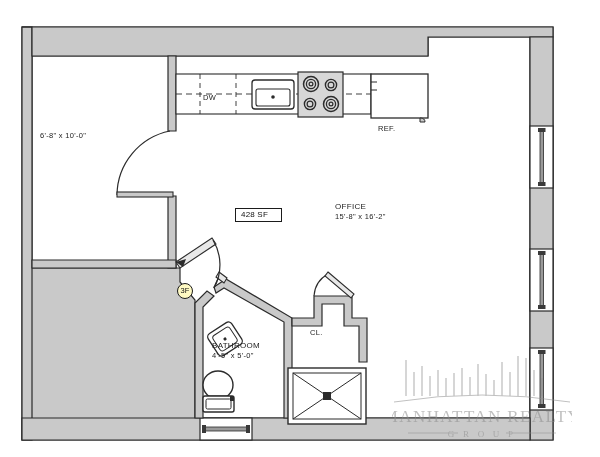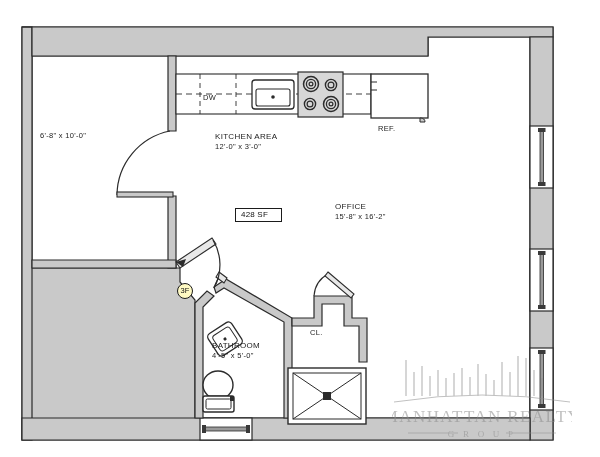--- a/index.html
+++ b/index.html
@@ -230,24 +230,20 @@
 
       <path d="M 176,262 L 186,259 L 183,267 Z" fill="#2b2b2b"></path>
     </g>
 
   </svg>
 
   <div class="lbl lbl-room" style="left:40px; top:131px; width:120px;">
     <div class="dim">6'-8" x 10'-0"</div>
   </div>
 
-  <div class="lbl lbl-room" style="left:215px; top:132px; width:130px;">
-    <div>KITCHEN AREA</div>
-    <div class="dim">12'-0" x 3'-0"</div>
-  </div>
 
   <div class="lbl lbl-room" style="left:335px; top:202px; width:120px;">
     <div>OFFICE</div>
     <div class="dim">15'-8" x 16'-2"</div>
   </div>
 
   <div class="lbl lbl-room" style="left:212px; top:341px; width:110px;">
     <div>BATHROOM</div>
     <div class="dim">4'-5" x 5'-0"</div>
   </div>

